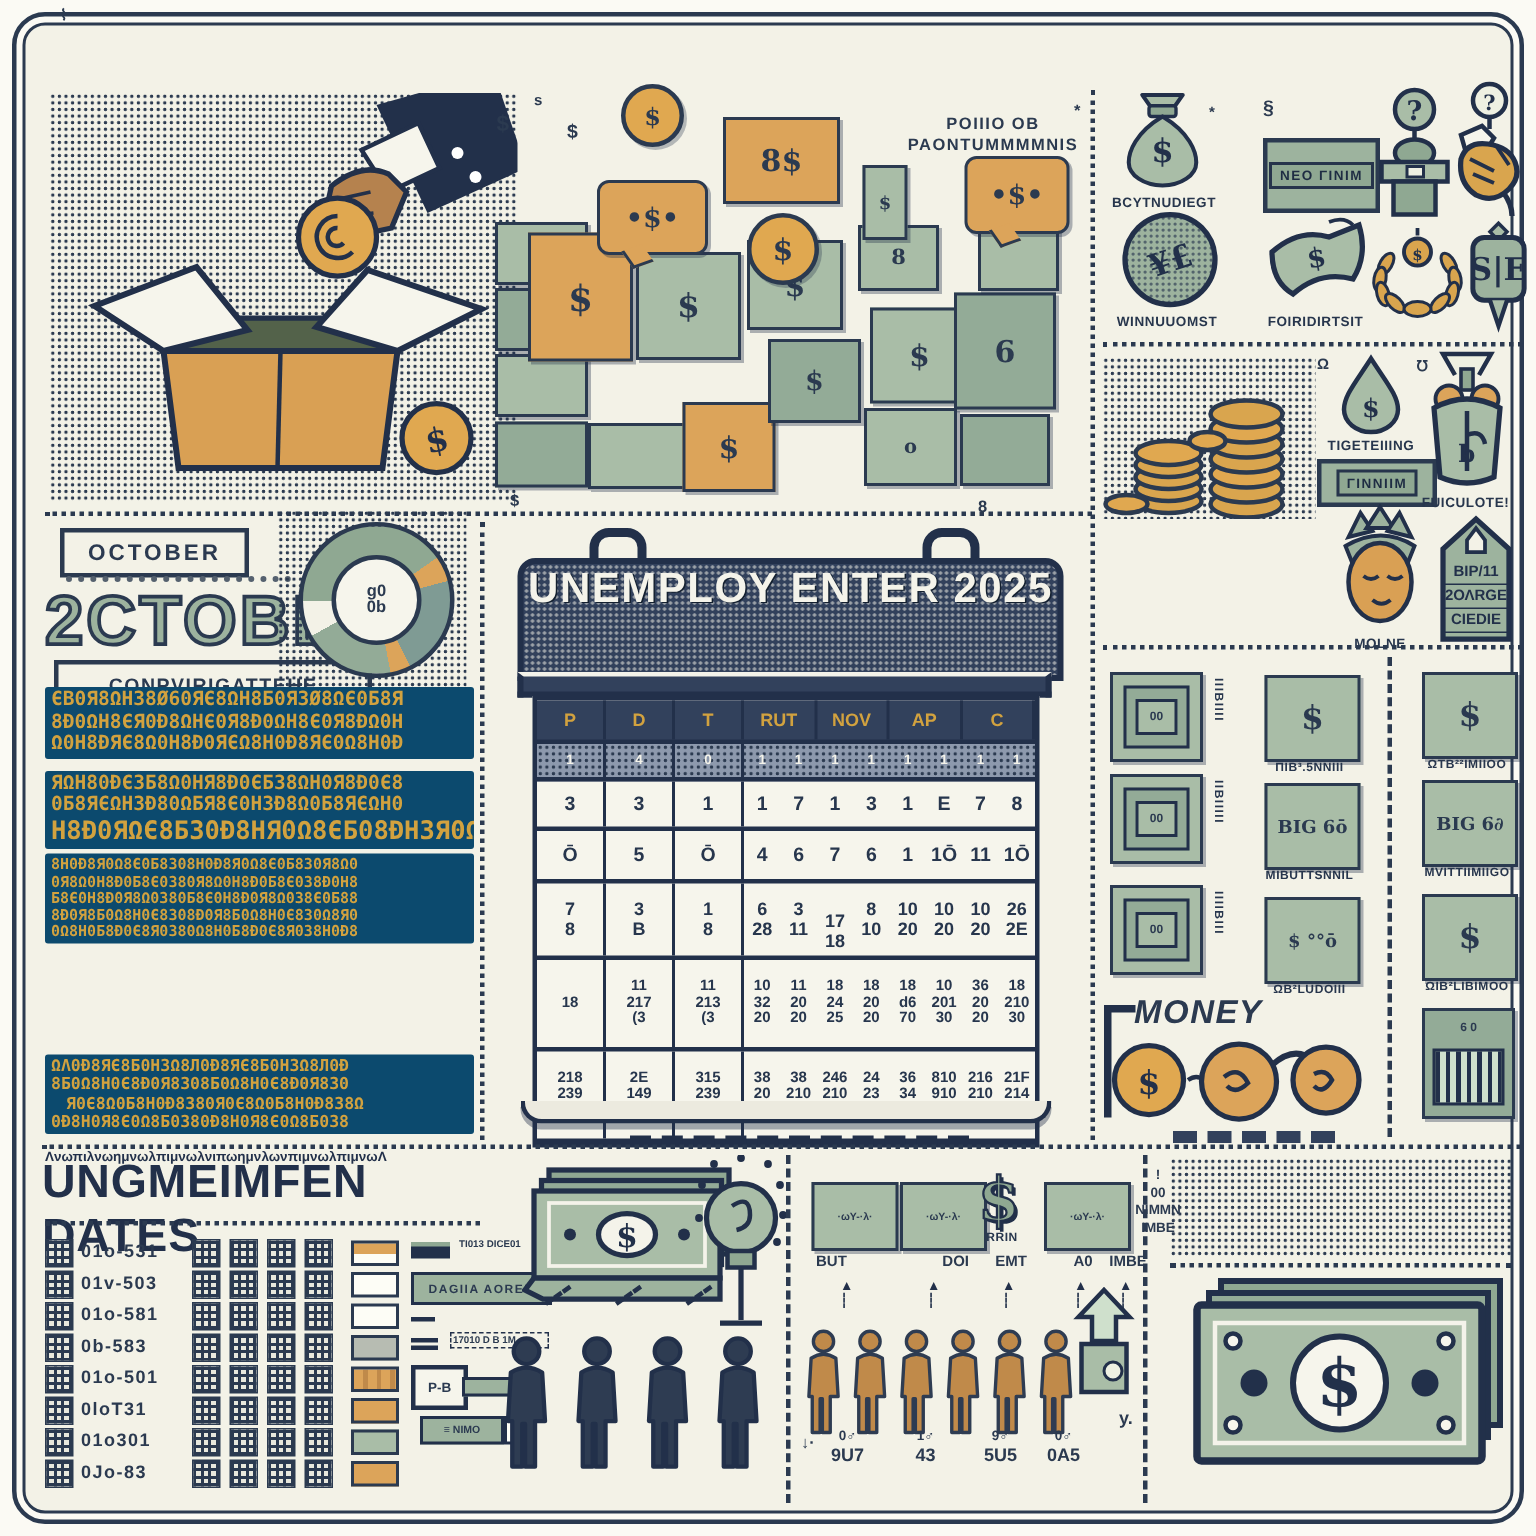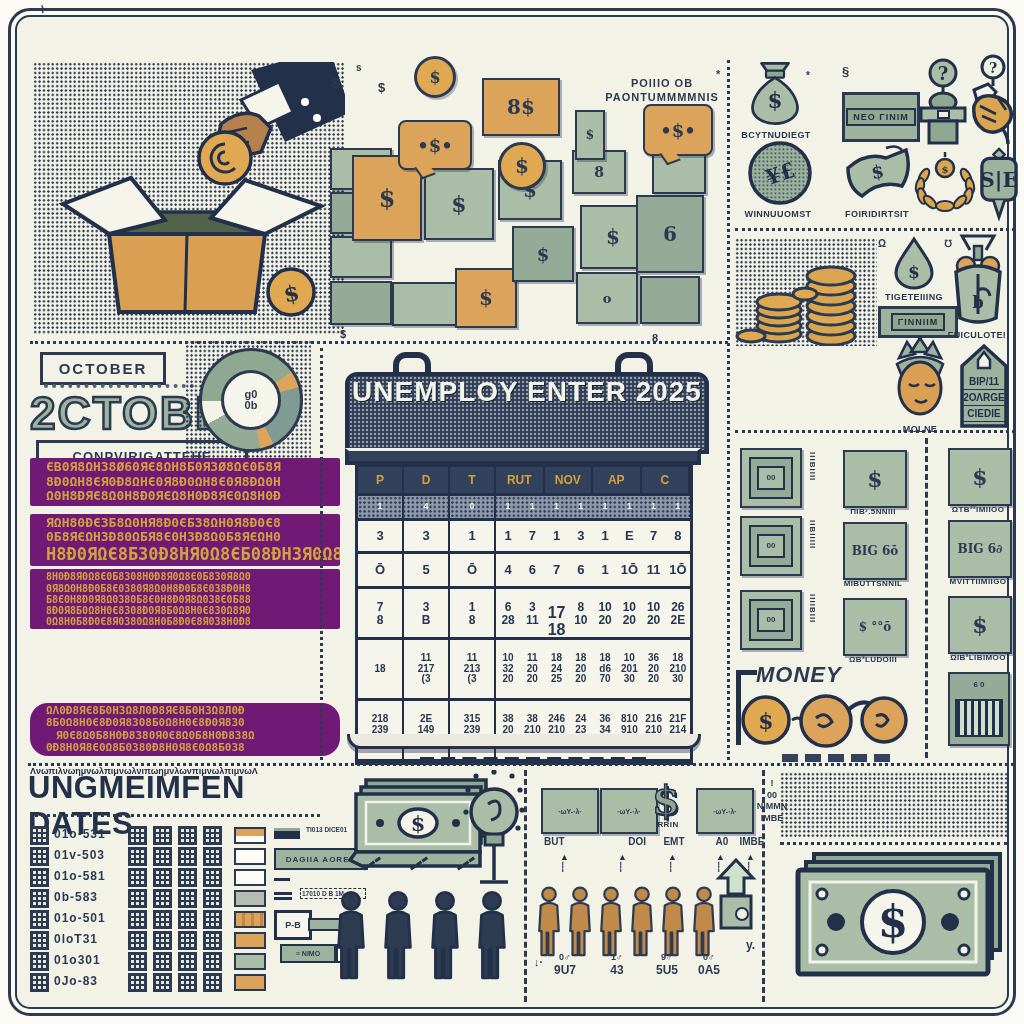--- a/index.html
+++ b/index.html
@@ -27,21 +27,21 @@
   .plate{position:absolute;border:3px solid #2b3a50;background:#9db39e;display:flex;align-items:center;justify-content:center;}
   .plate .inner{border:2px solid #26344b;background:#8fa892;color:#1e2c43;font-weight:bold;font-size:9px;
           padding:2px 5px;letter-spacing:1px;white-space:nowrap;overflow:hidden;}
   .sep-dot-h{position:absolute;border-top:3px dotted #2b3a50;}
   .sep-dot-v{position:absolute;border-left:3px dotted #2b3a50;}
   .sep-dash-v{position:absolute;border-left:3px dashed #2b3a50;}
   .boxlabel{position:absolute;border:3px solid #2b3a50;background:#f3f2e7;display:flex;align-items:center;
             justify-content:center;font-weight:bold;letter-spacing:2px;}
   .bigoutline{font-weight:bold;color:#9db39e;-webkit-text-stroke:2.5px #2b3a50;
             font-family:"Liberation Sans",sans-serif;letter-spacing:2px;}
-  .noiseband{position:absolute;background:#701a75;overflow:hidden;padding:2px 16px;border-radius:2px;}
+  .noiseband{position:absolute;background:#0c4a6e;overflow:hidden;padding:2px 4px;border-radius:2px;}
   .noiserow{font-family:"DejaVu Sans Mono",monospace;font-weight:bold;color:#d2a23f;white-space:nowrap;line-height:1.12;}
   .qr{position:absolute;border:1px solid #2b3a50;
       background:
         repeating-linear-gradient(0deg,#2b3a50 0 2px,transparent 2px 5px),
         repeating-linear-gradient(90deg,#2b3a50 0 2px,#e8e8dd 2px 5px);}
   .cal-cell{display:flex;flex-direction:column;align-items:center;justify-content:center;
       font-weight:bold;color:#27364d;line-height:1.05;}
   .mark{position:absolute;font-weight:bold;color:#2b3a50;}
   .vstrip{position:absolute;writing-mode:vertical-rl;font-size:8px;font-weight:bold;color:#27364d;letter-spacing:1px;}
   .swatch{position:absolute;border:2px solid #2b3a50;width:28px;height:13px;}
@@ -303,21 +303,21 @@
         <div class="noiserow" style="font-size: 13px;">0Б8ЯЄΩΗ3Ð80ΩБЯ8Є0Η3Ð8Ω0Б8ЯЄΩΗ0</div>
         <div class="noiserow" style="font-size: 17px;">Η8Ð0ЯΩЄ8Б30Ð8ΗЯ0Ω8ЄБ08ÐΗ3Я0Ω8Є</div>
       </div>
       <div class="noiseband" style="left: 0px; top: 111.36px; width: 278px;">
         <div class="noiserow" style="font-size: 10px;">8Η0Ð8Я0Ω8Є0Б8308Η0Ð8Я0Ω8Є0Б830Я8Ω0</div>
         <div class="noiserow" style="font-size: 10px;">0Я8Ω0Η8Ð0Б8Є0380Я8Ω0Η8Ð0Б8Є038Ð0Η8</div>
         <div class="noiserow" style="font-size: 10px;">Б8Є0Η8Ð0Я8Ω0380Б8Є0Η8Ð0Я8Ω038Є0Б88</div>
         <div class="noiserow" style="font-size: 10px;">8Ð0Я8Б0Ω8Η0Є8308Ð0Я8Б0Ω8Η0Є830Ω8Я0</div>
         <div class="noiserow" style="font-size: 10px;">0Ω8Η0Б8Ð0Є8Я0380Ω8Η0Б8Ð0Є8Я038Η0Ð8</div>
       </div>
-      <div class="noiseband" style="left: 0px; top: 245.12px; width: 278px; border-radius: 18px;">
+      <div class="noiseband" style="left: 0px; top: 245.12px; width: 278px;">
         <div class="noiserow" style="font-size: 11px;">ΩΛ0Ð8ЯЄ8Б0Η3Ω8Л0Ð8ЯЄ8Б0Η3Ω8Л0Ð</div>
         <div class="noiserow" style="font-size: 11px;">8Б0Ω8Η0Є8Ð0Я8308Б0Ω8Η0Є8Ð0Я830</div>
         <div class="noiserow" style="font-size: 11px; margin-left: 10px;">Я0Є8Ω0Б8Η0Ð8380Я0Є8Ω0Б8Η0Ð838Ω</div>
         <div class="noiserow" style="font-size: 11px;">0Ð8Η0Я8Є0Ω8Б0380Ð8Η0Я8Є0Ω8Б038</div>
       </div>
       <div class="abs" style="left: 0px; top: 308.4px; width: 286px; overflow: hidden; white-space: nowrap; font-size: 9px; font-weight: bold; color: rgb(34, 48, 74);">ΛνωπιλνωημνωλπιμνωλνιπωημνλωνπιμνωλπιμνωΛ</div>
     </div>
 
   <div class="abs" id="calendar" style="left:345px;top:352px;width:356px;height:396px;">
     <div class="abs" style="left:48px;top:0;width:26px;height:42px;border:6px solid #22304a;border-radius:13px;background:#f3f2e7;"></div>
@@ -441,21 +441,21 @@
           </div>
           <div style="display: flex;">
             <div class="cal-cell" style="flex: 1 1 0%; font-size: 12px;">
               <div>6</div>
               <div>28</div>
             </div>
             <div class="cal-cell" style="flex: 1 1 0%; font-size: 12px;">
               <div>3</div>
               <div>11</div>
             </div>
-            <div class="cal-cell" style="flex: 1 1 0%; font-size: 16px; margin-top: 16px;">
+            <div class="cal-cell" style="flex: 1 1 0%; font-size: 12px; margin-top: 16px;">
               <div>17</div>
               <div>18</div>
             </div>
             <div class="cal-cell" style="flex: 1 1 0%; font-size: 12px;">
               <div>8</div>
               <div>10</div>
             </div>
             <div class="cal-cell" style="flex: 1 1 0%; font-size: 12px;">
               <div>10</div>
               <div>20</div>

